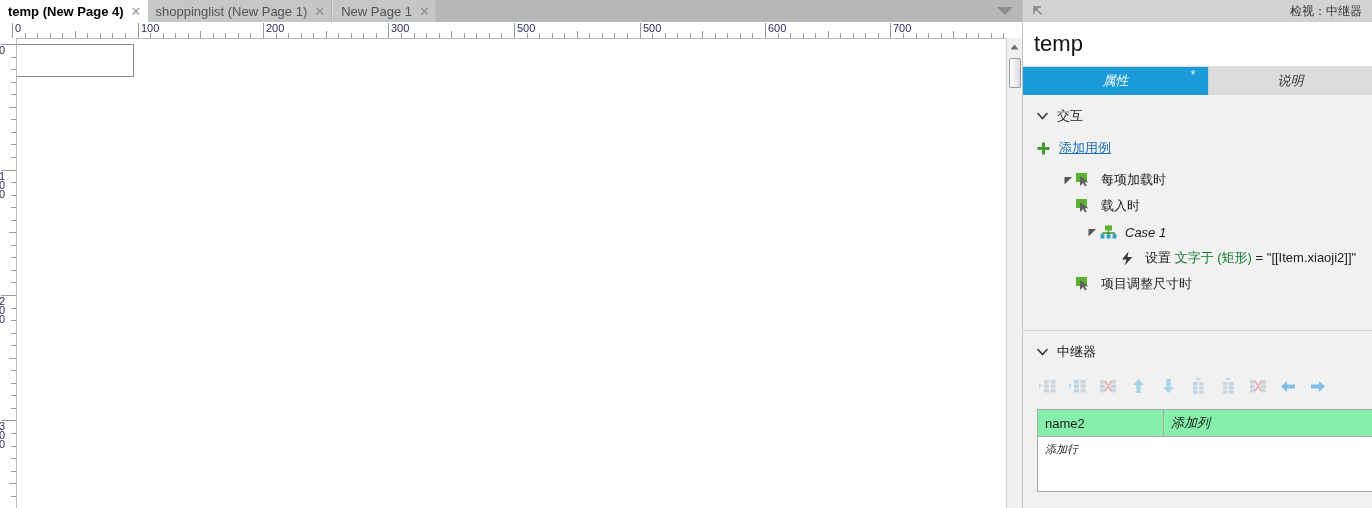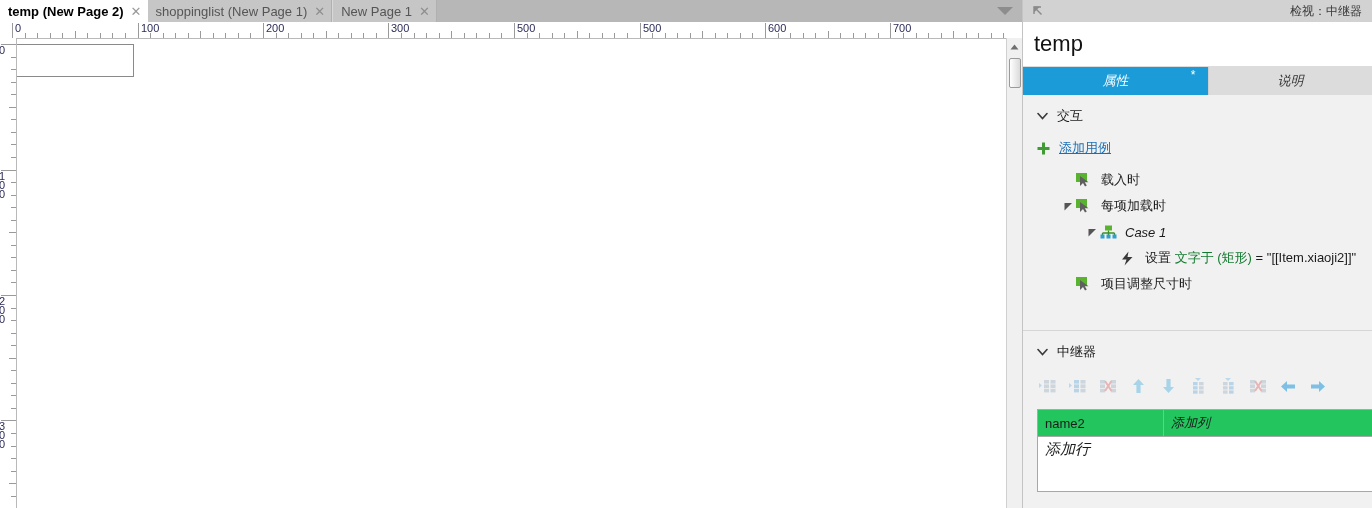--- a/index.html
+++ b/index.html
@@ -168,41 +168,41 @@
     width:22px;height:20px;display:flex;align-items:center;justify-content:center;
     cursor:default;
   }
   .rep-toolbar svg{display:block;}
 
   .grid{
     margin:10px 0 0 14px;width:336px;background:#fff;
     border:1px solid #a8a8a8;border-right:none;box-sizing:border-box;
     height:83px;overflow:hidden;
   }
-  .grid .hdr{display:flex;height:26px;background:#22c55e;border-bottom:1px solid #a8a8a8;}
+  .grid .hdr{display:flex;height:26px;background:#86efac;border-bottom:1px solid #a8a8a8;}
   .grid .hc{
     display:flex;align-items:center;padding-left:7px;font-size:13px;color:#1b1b1b;
     border-right:1px solid #a8a8a8;box-sizing:border-box;white-space:nowrap;
   }
   .grid .hc.c1{width:126px;}
   .grid .hc.c2{width:122px;}
   .grid .hc.c3{flex:1 1 auto;font-style:italic;border-right:none;}
   .grid .rowadd{
     display:flex;align-items:center;height:25px;padding-left:7px;
-    font-size:15px;font-style:italic;color:#1b1b1b;
+    font-size:11px;font-style:italic;color:#1b1b1b;
   }
 </style>
 </head>
 <body>
 
 <div class="app">
 
   <div class="tabbar">
     <div class="tab active">
-      <span>temp (New Page 2)</span>
+      <span>temp (New Page 4)</span>
       <span class="tclose">✕</span>
     </div>
     <div class="tab inactive">
       <span>shoppinglist (New Page 1)</span>
       <span class="tclose">✕</span>
     </div>
     <div class="tab inactive">
       <span>New Page 1</span>
       <span class="tclose">✕</span>
     </div>
@@ -401,44 +401,44 @@
       <div class="addcase">
         <svg class="plus" width="13" height="13" viewBox="0 0 13 13">
           <rect x="5" y="0.5" width="3" height="12" fill="#3f9c35"></rect>
           <rect x="0.5" y="5" width="12" height="3" fill="#3f9c35"></rect>
         </svg>
         <span class="lnk">添加用例</span>
       </div>
 
       <div class="tree">
 
+        <div class="trow ind2">
+          <span class="tw">
+            <svg width="9" height="9" viewBox="0 0 9 9">
+              <polygon points="0.5,1 8,1 0.5,8.5" fill="#555"></polygon>
+            </svg>
+          </span>
+          <span class="ico">
+            <svg width="16" height="14" viewBox="0 0 16 14">
+              <rect x="0" y="0" width="11" height="9" fill="#5ab32e"></rect>
+              <polygon points="4,3 4,13 7,10 9,13.5 10.8,12.6 8.8,9.3 12.5,9.3" fill="#5f5f5f"></polygon>
+            </svg>
+          </span>
+          <span>每项加载时</span>
+        </div>
+
         <div class="trow ind1">
           <span class="tw"></span>
           <span class="ico">
             <svg width="16" height="14" viewBox="0 0 16 14">
               <rect x="0" y="0" width="11" height="9" fill="#5ab32e"></rect>
               <polygon points="4,3 4,13 7,10 9,13.5 10.8,12.6 8.8,9.3 12.5,9.3" fill="#5f5f5f"></polygon>
             </svg>
           </span>
           <span>载入时</span>
-        </div>
-
-        <div class="trow ind2">
-          <span class="tw">
-            <svg width="9" height="9" viewBox="0 0 9 9">
-              <polygon points="0.5,1 8,1 0.5,8.5" fill="#555"></polygon>
-            </svg>
-          </span>
-          <span class="ico">
-            <svg width="16" height="14" viewBox="0 0 16 14">
-              <rect x="0" y="0" width="11" height="9" fill="#5ab32e"></rect>
-              <polygon points="4,3 4,13 7,10 9,13.5 10.8,12.6 8.8,9.3 12.5,9.3" fill="#5f5f5f"></polygon>
-            </svg>
-          </span>
-          <span>每项加载时</span>
         </div>
 
         <div class="trow ind3">
           <span class="tw">
             <svg width="9" height="9" viewBox="0 0 9 9">
               <polygon points="0.5,1 8,1 0.5,8.5" fill="#555"></polygon>
             </svg>
           </span>
           <span class="ico">
             <svg width="17" height="14" viewBox="0 0 17 14">

